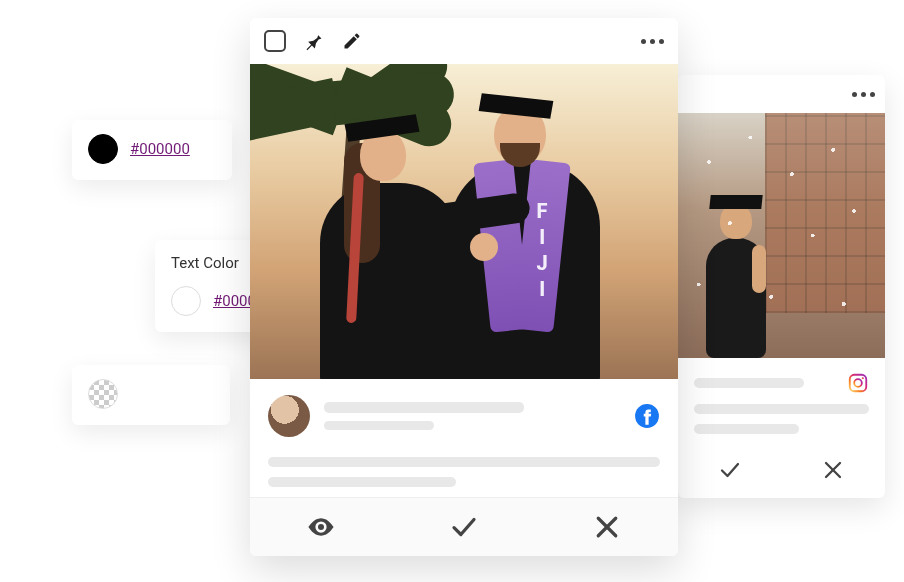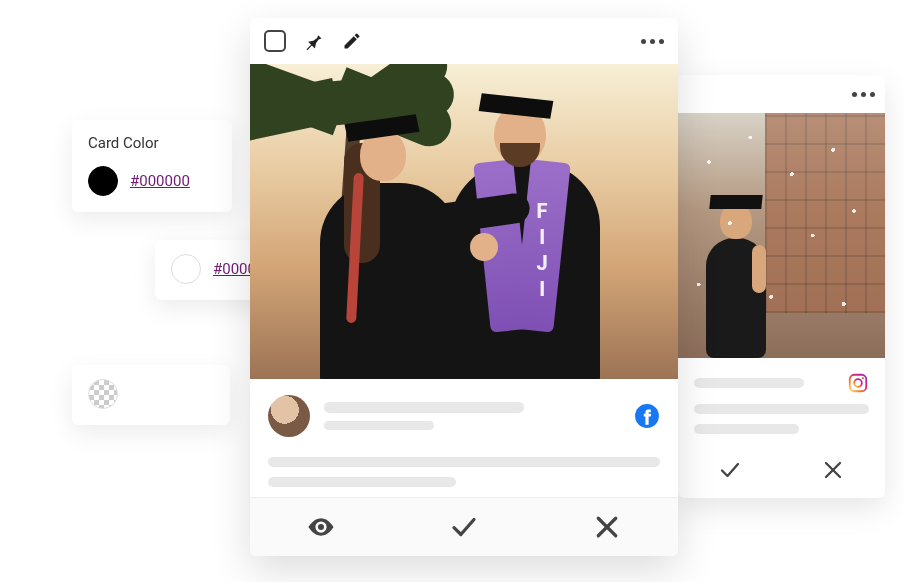--- a/index.html
+++ b/index.html
@@ -371,28 +371,28 @@
   }
   .card-front .actions .act-btn svg { width: 30px; height: 30px; }
 
   .facebook-icon svg { width: 26px; height: 26px; display:block; }
 
 </style>
 </head>
 <body>
 
 <div id="panel-card-color" class="color-panel">
-  <div class="title">Card Color</div>
   <div class="color-row">
     <div class="swatch black"></div>
     <div class="hex">#000000</div>
   </div>
 </div>
 
 <div id="panel-text-color" class="color-panel">
+  <div class="title">Text Color</div>
   <div class="color-row">
     <div class="swatch white"></div>
     <div class="hex">#000000</div>
   </div>
 </div>
 
 <div id="panel-social-icon-color" class="color-panel">
   <div class="color-row">
     <div class="swatch transparent"></div>
   </div>

